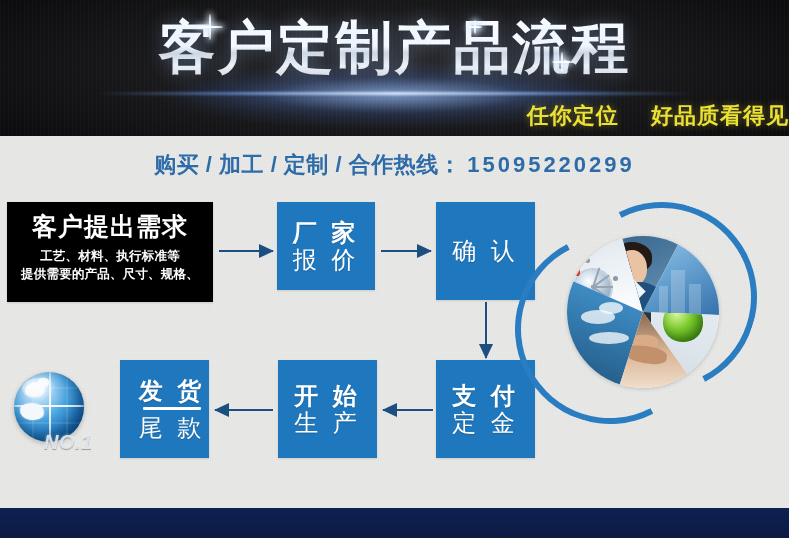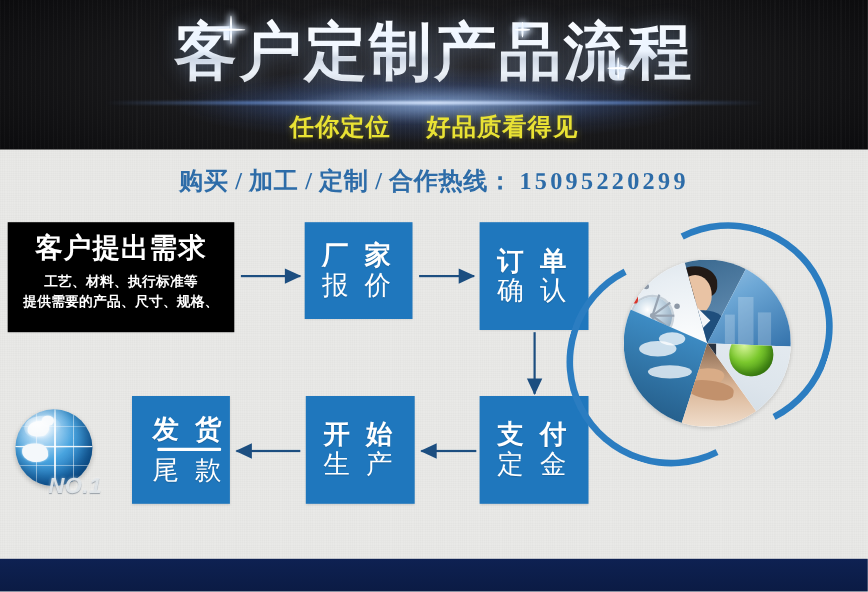--- a/index.html
+++ b/index.html
@@ -66,21 +66,21 @@
     box-shadow: 0 0 6px 2px rgba(220,235,255,0.9);
   }
   .sparkle::before { width: 2px; height: 100%; border-radius: 50%; }
   .sparkle::after  { width: 100%; height: 2px; border-radius: 50%; }
   #sp1 { left: 197px; top: 14px; width: 26px; height: 26px; }
   #sp2 { left: 552px; top: 52px; width: 20px; height: 20px; }
   #sp3 { left: 468px; top: 20px; width: 14px; height: 14px; }
 
   #sub-title {
     position: absolute; left: 0; top: 101px; width: 789px;
-    text-align: center;
+    text-align: right;
     font-size: 22px; font-weight: bold; letter-spacing: 1px;
     color: #e9e234;
     text-shadow: 0 0 7px rgba(210,190,40,0.45);
     white-space: nowrap;
   }
   #sub-title .gap { display: inline-block; width: 18px; }
 
   
   #body-area {
     position: absolute; left: 0; top: 136px;
@@ -94,21 +94,20 @@
       repeating-linear-gradient(90deg, rgba(0,0,0,0.012) 0 1px, rgba(255,255,255,0.012) 1px 2px);
     pointer-events: none;
   }
 
   
   #contact-line {
     position: absolute; left: 0; top: 150px; width: 789px;
     text-align: center; white-space: nowrap;
     font-size: 22px; font-weight: bold; letter-spacing: 0.5px;
     color: #2d6ca8;
-    font-family: Liberation Serif, serif;
   }
   #contact-line .phone { letter-spacing: 3px; margin-left: 6px; }
 
   
   .flow-box {
     position: absolute;
     background: #1f77bd;
     color: #ffffff;
     display: flex; flex-direction: column;
     align-items: center; justify-content: center;
@@ -412,21 +411,20 @@
       <div>提供需要的产品、尺寸、规格、</div>
     </div>
   </div>
 
   <div class="flow-box" id="box-quote">
     <div class="bt">厂 家</div>
     <div class="bt2">报 价</div>
   </div>
 
   <div class="flow-box" id="box-confirm">
-    <div class="bt">订 单</div>
     <div class="bt2">确 认</div>
   </div>
 
   <div class="flow-box" id="box-produce">
     <div class="bt">开 始</div>
     <div class="bt2">生 产</div>
   </div>
 
   <div class="flow-box" id="box-deposit">
     <div class="bt">支 付</div>

